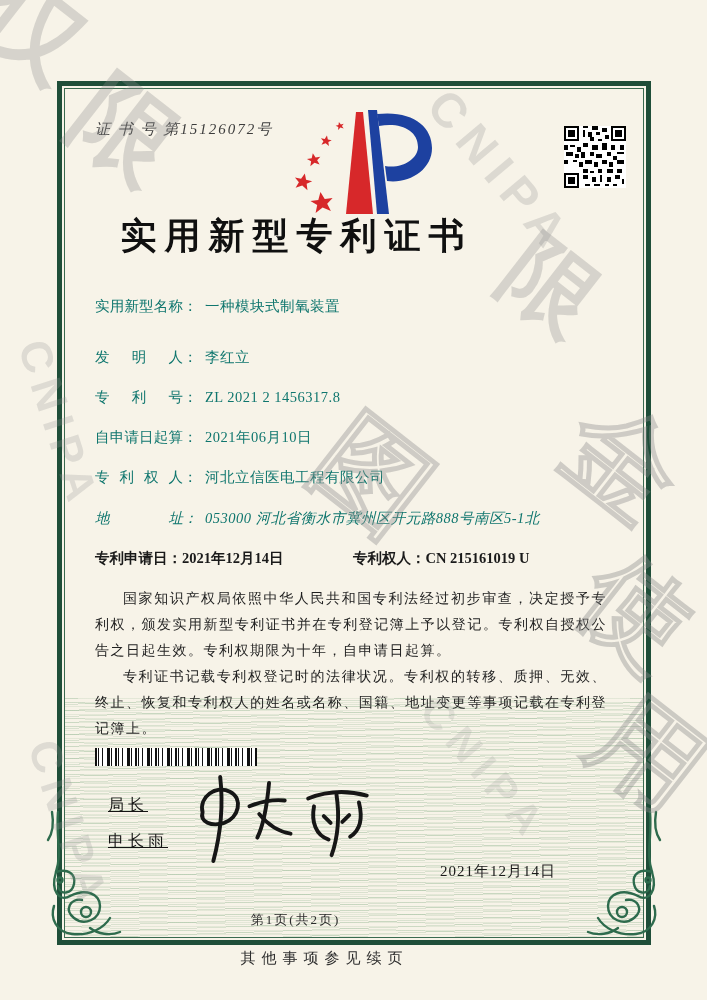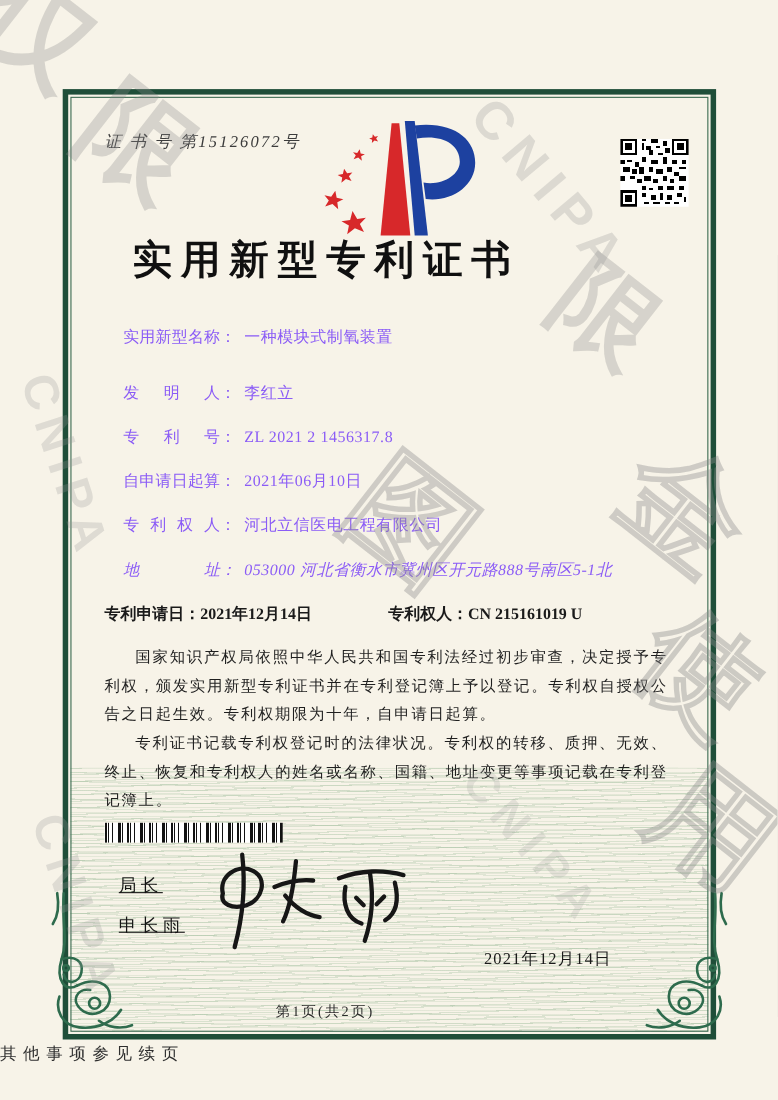--- a/index.html
+++ b/index.html
@@ -19,42 +19,42 @@
   .orn-r{left:582px;top:810px;transform:scaleX(-1);}
 
   
   .cert-no{position:absolute;left:95px;top:120px;font-size:15px;letter-spacing:2px;color:#3c3c3c;z-index:3;font-style:italic;}
   .logo{position:absolute;left:286px;top:108px;z-index:3;}
   .qr{position:absolute;left:564px;top:126px;width:62px;height:62px;z-index:3;}
   .title{position:absolute;left:0;top:212px;width:593px;text-align:center;font-size:36px;font-weight:bold;
     letter-spacing:8px;color:#101010;z-index:3;}
 
   
-  .field{position:absolute;left:95px;width:530px;font-size:14.5px;color:#8b5cf6;z-index:3;white-space:nowrap;margin-left:17px;}
+  .field{position:absolute;left:95px;width:530px;font-size:14.5px;color:#0f766e;z-index:3;white-space:nowrap;}
   .lbl{display:inline-block;width:88px;text-align:justify;text-align-last:justify;-moz-text-align-last:justify;vertical-align:bottom;}
   .colon{display:inline-block;width:14px;}
   .val{margin-left:8px;letter-spacing:.5px;}
   .f-name{top:297px;} .f-inv{top:348px;} .f-pno{top:388px;} .f-fdate{top:428px;}
   .f-pat{top:468px;} .f-addr{top:509px;font-style:italic;}
   .grant{position:absolute;top:549px;left:0;width:707px;font-size:14.5px;font-weight:bold;color:#1a1a1a;z-index:3;white-space:nowrap;}
   .grant .g1{position:absolute;left:95px;} .grant .g2{position:absolute;left:353px;}
 
   
   .paras{position:absolute;left:95px;top:586px;width:512px;z-index:3;color:#1f1f1f;}
   .paras p{margin:0;font-size:14px;line-height:26px;letter-spacing:1.5px;text-indent:2em;text-align:justify;}
 
   
   .barcode{position:absolute;left:95px;top:748px;width:162px;height:18px;z-index:3;
     background:repeating-linear-gradient(90deg,#111 0 2px,#fff 2px 3px,#111 3px 4px,#fff 4px 7px,#111 7px 8px,#fff 8px 12px,#111 12px 15px,#fff 15px 16px,#111 16px 17px,#fff 17px 20px);}
   .officer{position:absolute;left:108px;top:795px;z-index:3;font-size:16px;letter-spacing:4px;color:#141414;text-decoration:underline;}
   .officer div{margin-bottom:15px;}
   .sig{position:absolute;left:185px;top:770px;z-index:4;}
   .issue-date{position:absolute;left:440px;top:862px;z-index:3;font-size:15px;letter-spacing:1px;color:#1a1a1a;}
   .page-no{position:absolute;left:0;top:911px;width:591px;text-align:center;font-size:13px;letter-spacing:2px;color:#2b2b2b;z-index:3;}
-  .foot-note{position:absolute;left:0;top:949px;width:649px;font-size:15px;letter-spacing:6px;color:#2e2e2e;z-index:3;}
+  .foot-note{position:absolute;left:0;top:949px;width:649px;text-align:center;font-size:15px;letter-spacing:6px;color:#2e2e2e;z-index:3;}
 
   
   .wm{position:absolute;z-index:6;pointer-events:none;font-weight:bold;color:rgba(138,138,138,.30);
       font-family:"Liberation Sans","DejaVu Sans",sans-serif;line-height:1;}
   .wm1{left:-14px;top:-22px;font-size:100px;transform:rotate(38deg);}
   .wm2{left:76px;top:80px;font-size:100px;transform:rotate(38deg);}
   .wm3{left:402px;top:148px;font-size:48px;transform:rotate(50deg);letter-spacing:10px;color:rgba(150,150,150,.28);}
   .wm4{left:505px;top:240px;font-size:92px;transform:rotate(38deg);}
   .wm5{left:318px;top:420px;font-size:110px;transform:rotate(38deg);color:transparent;-webkit-text-stroke:1.5px rgba(140,140,140,.38);}
   .wm6{left:566px;top:406px;font-size:112px;transform:rotate(38deg);color:transparent;-webkit-text-stroke:1.5px rgba(140,140,140,.38);}

